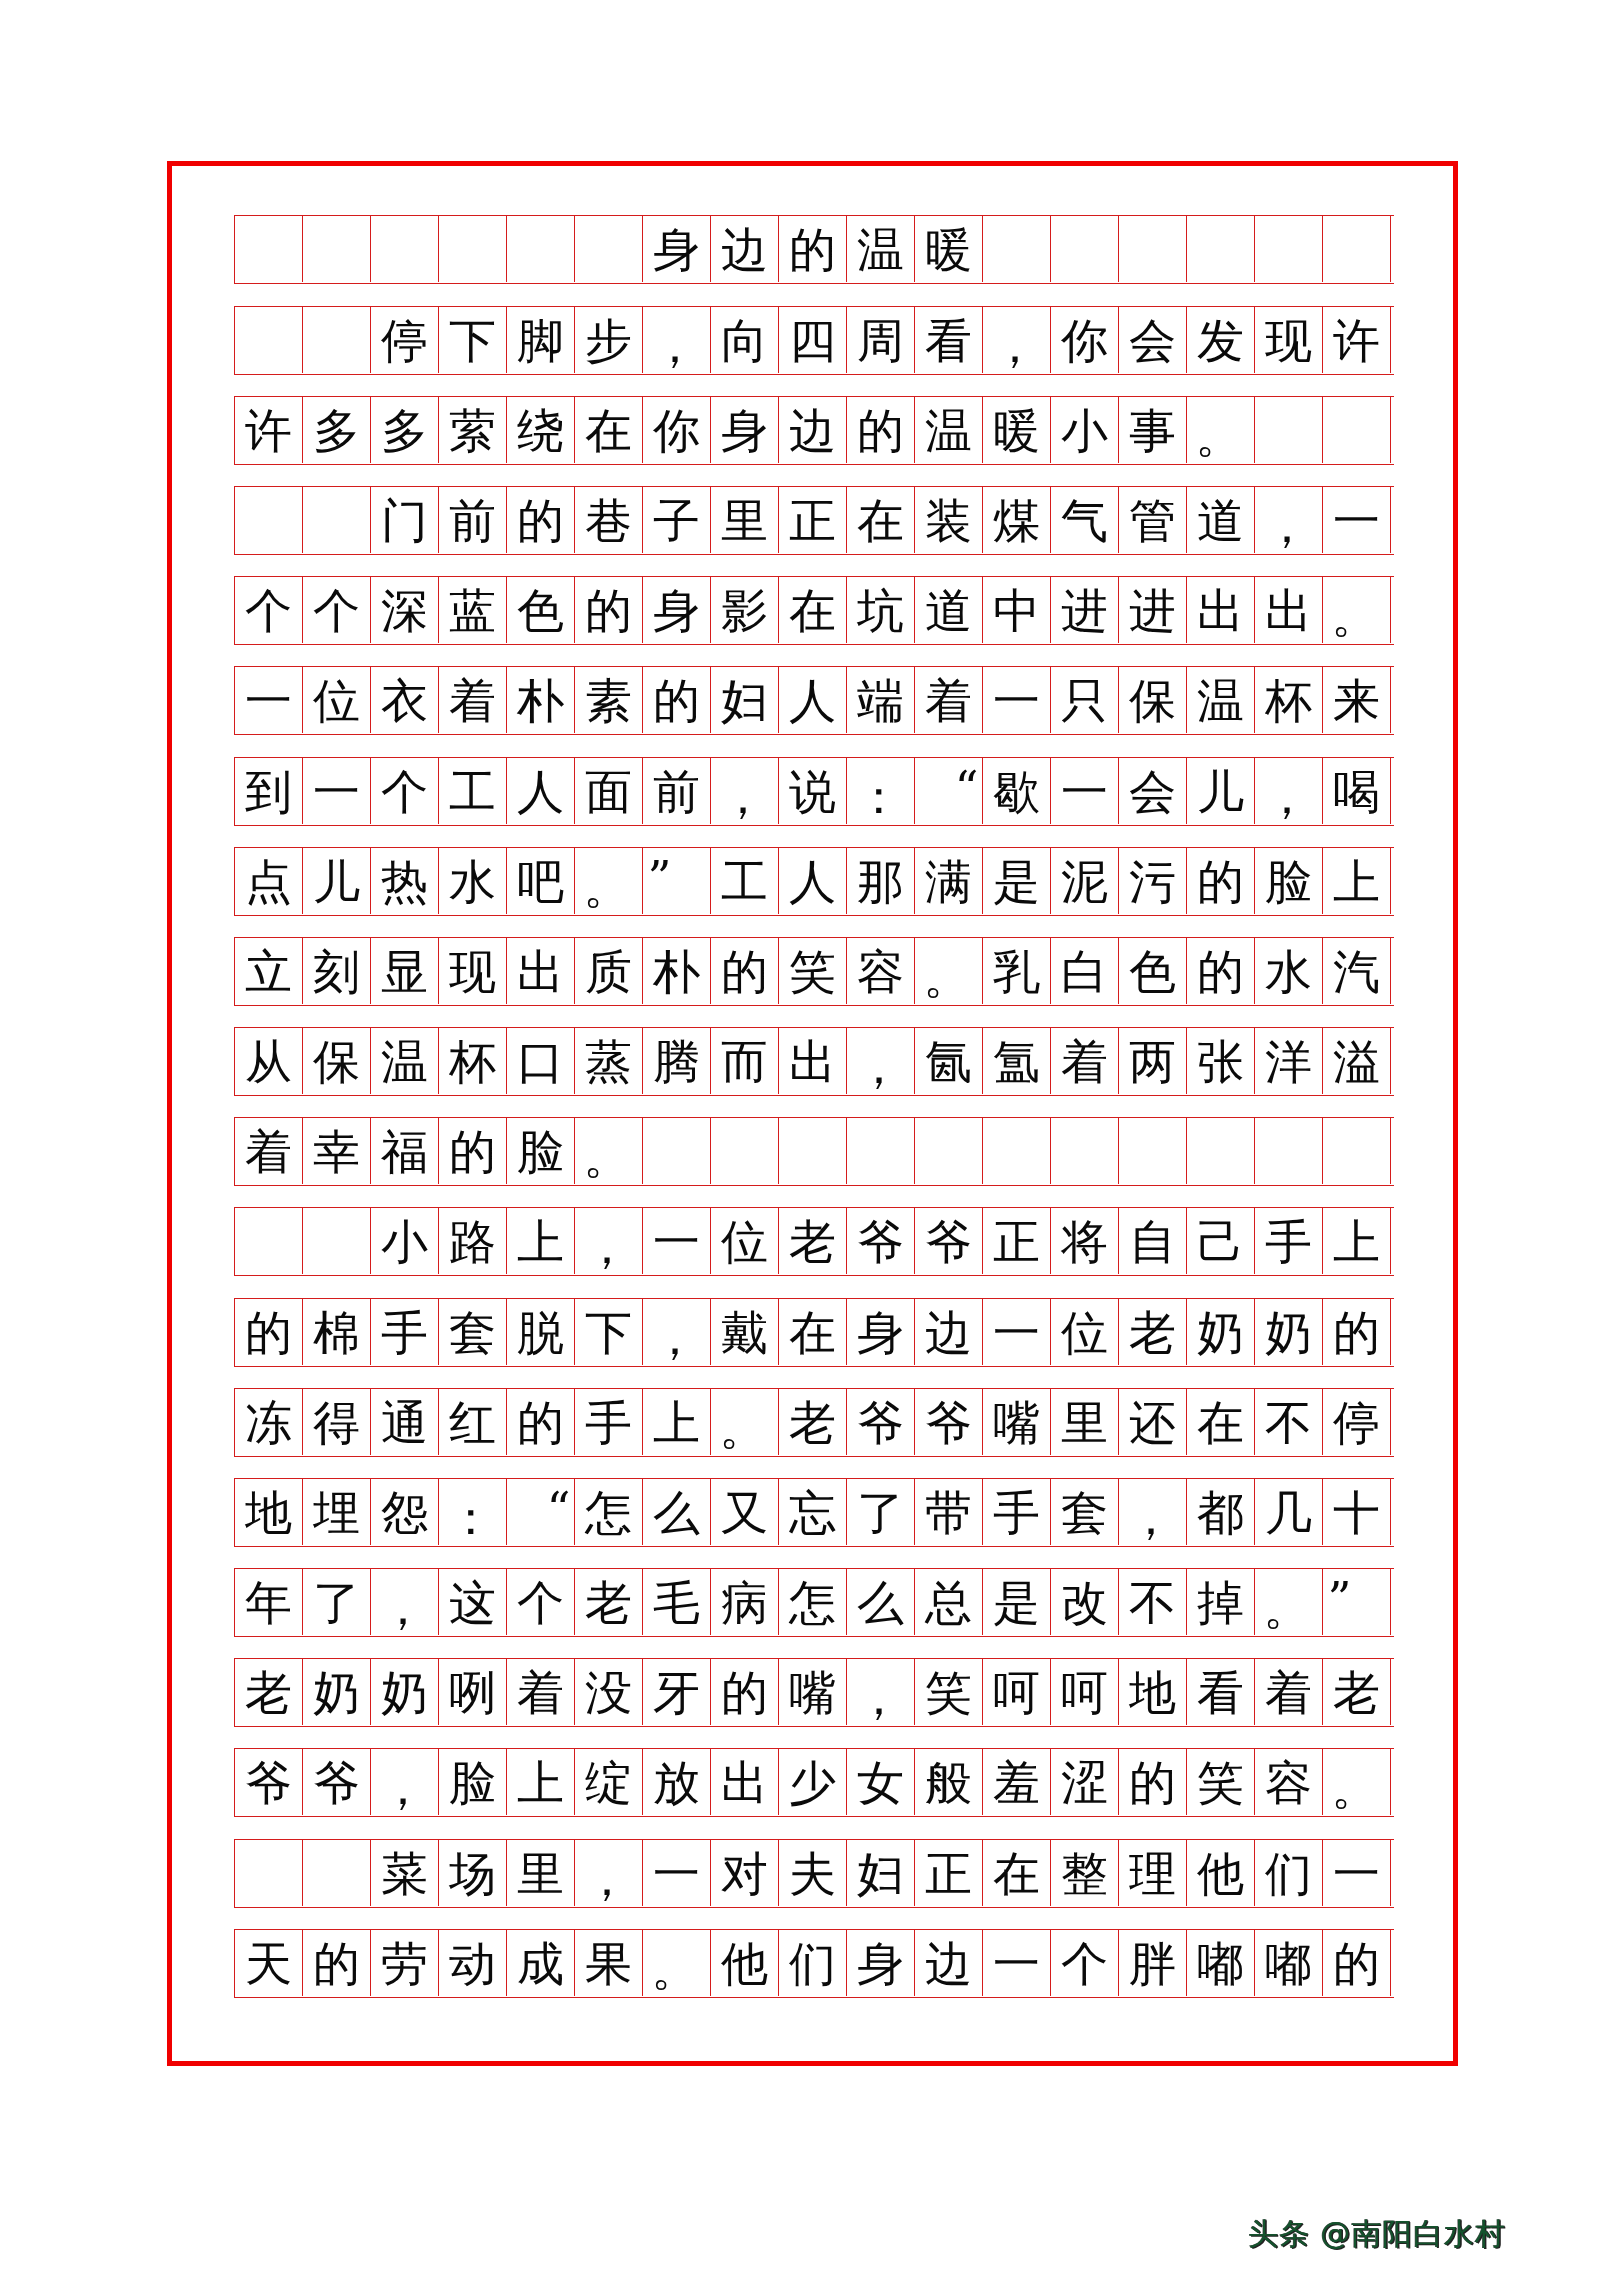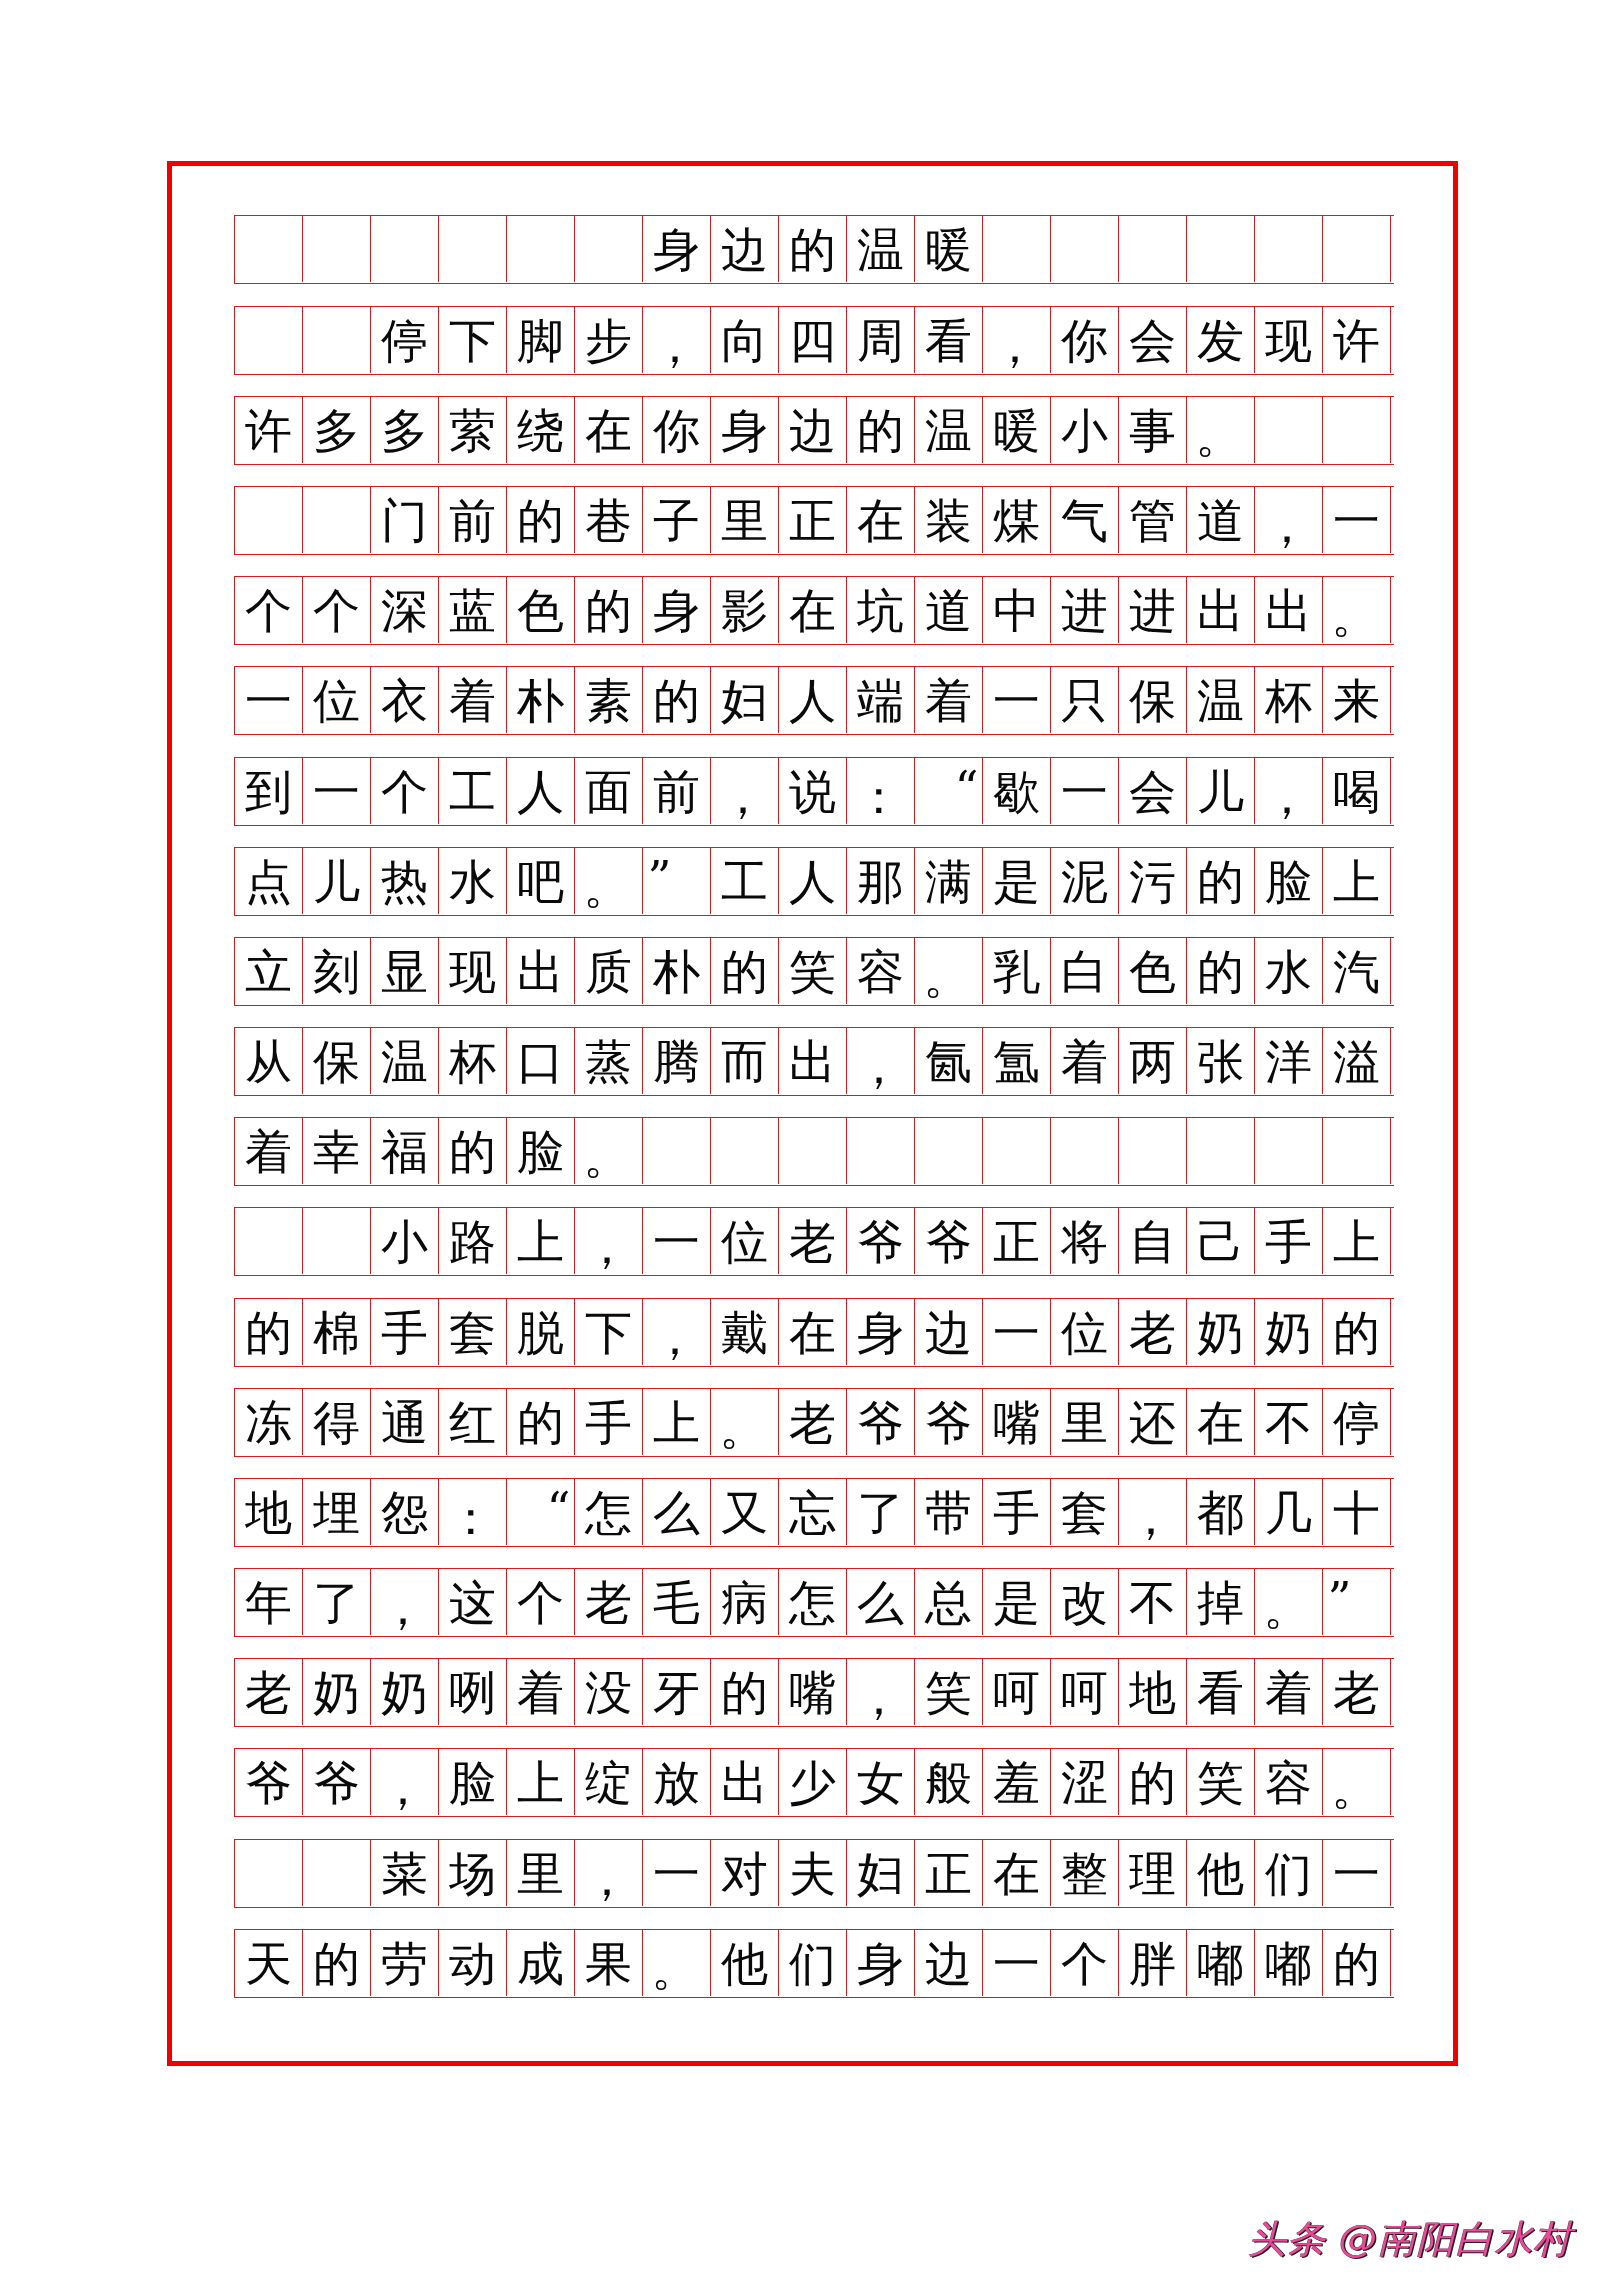--- a/index.html
+++ b/index.html
@@ -26,24 +26,23 @@
     font-family:"DejaVu Serif", "Liberation Serif", serif;
     font-size:47px; color:#0a0a0a; line-height:1;
     position:relative;
   }
   .cell.punct-left { justify-content:flex-start; padding-left:8.2px; align-items:flex-end; padding-bottom:4.5px; }
   .cell.quote-open { justify-content:flex-end; align-items:flex-start; padding-top:6.4px; padding-right:3.6px; }
   .cell.quote-close { justify-content:flex-start; align-items:flex-start; padding-top:6.4px; padding-left:4.5px; }
   .watermark {
     position:absolute; left:1248px; top:2214px;
     font-family:"DejaVu Sans", "Liberation Sans", sans-serif;
-    font-size:38px; color:#ec4899; letter-spacing:0.9px;
+    font-size:30px; color:#14532d; letter-spacing:0.9px;
     text-shadow: 1.4px 1.4px 0 #222, -0.5px -0.5px 0 #555, 0.9px 0 0 #333;
     white-space:nowrap;
-    font-style:italic;
   }
 </style>
 </head>
 <body>
 
 <div class="outer-frame"></div>
 
 <div id="grid">
     <div class="grid-row" style="top: 215px;">
       <div class="cell punct-left"></div>

